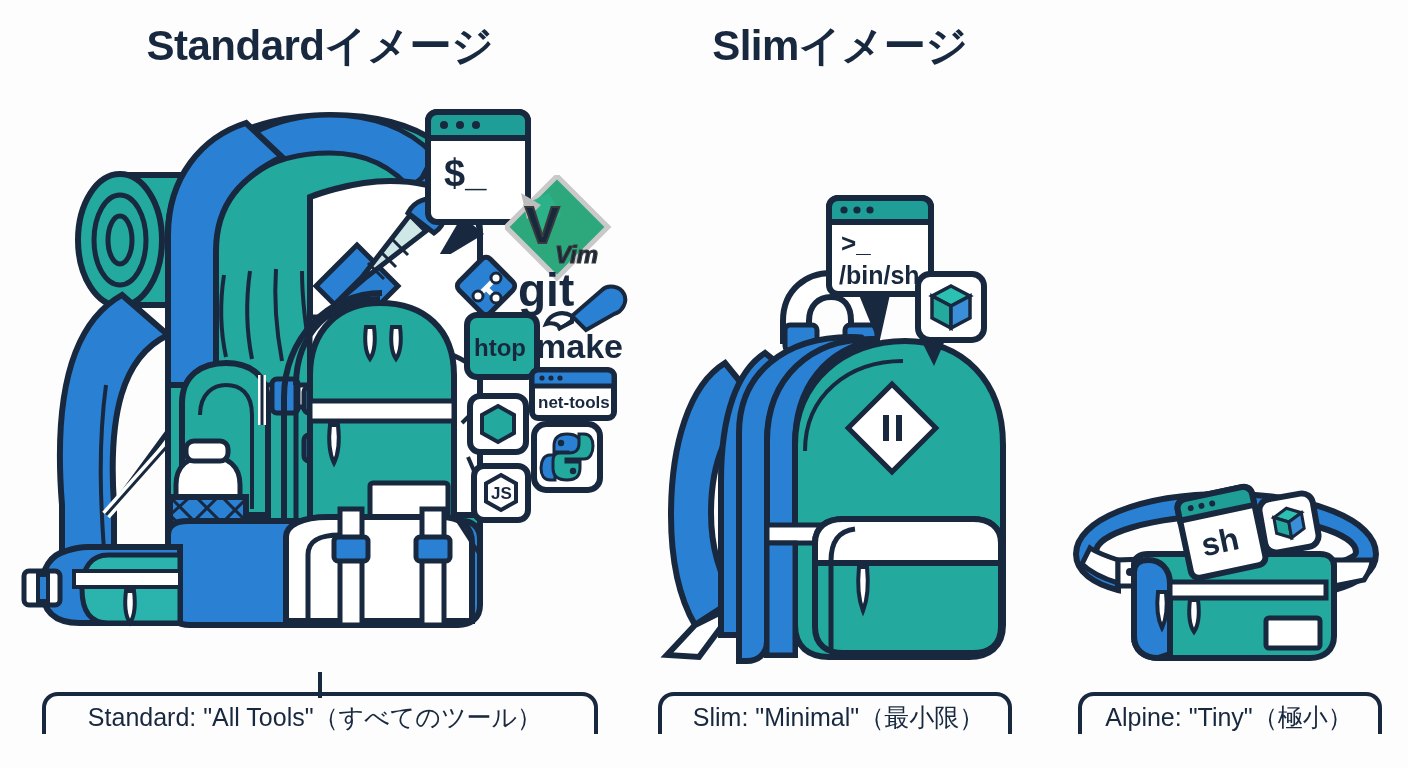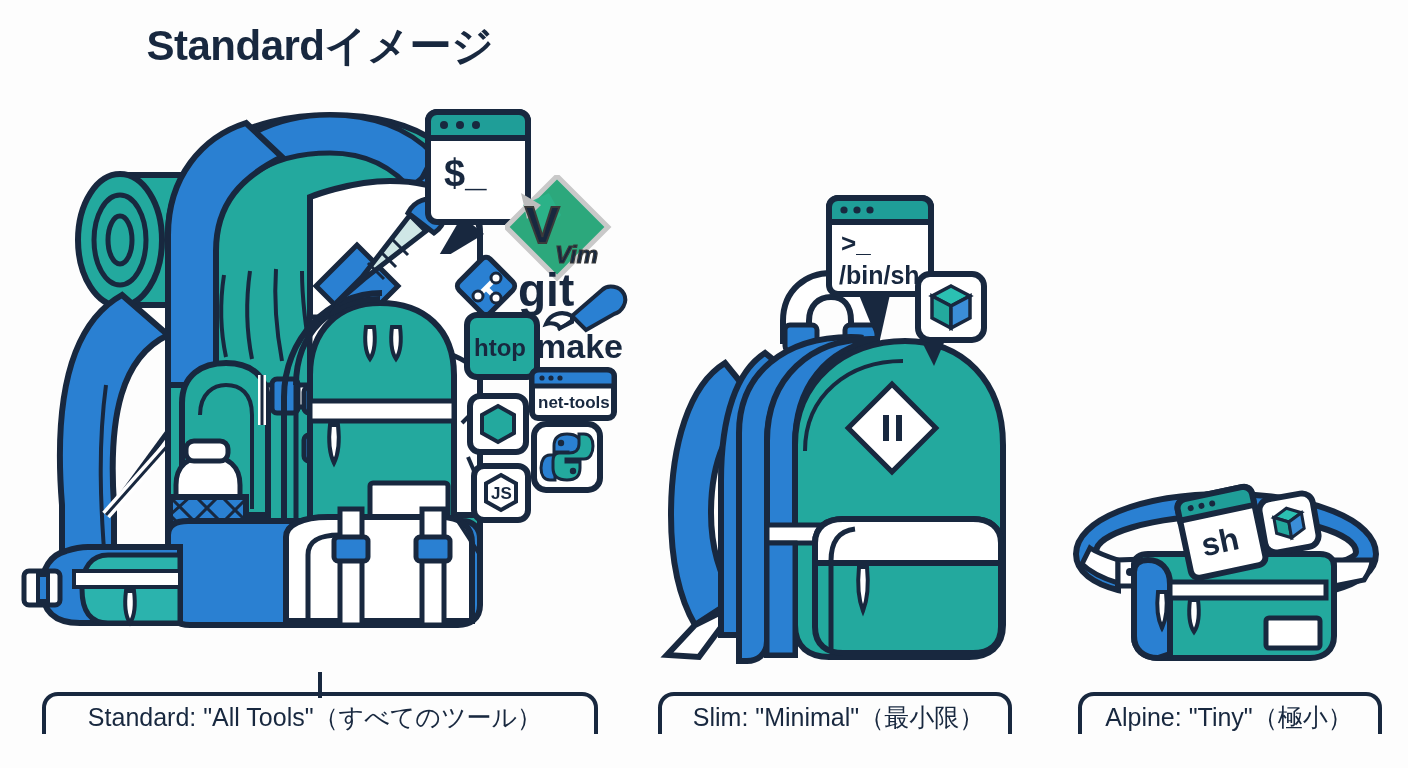--- a/index.html
+++ b/index.html
@@ -59,20 +59,21 @@
     font-weight: bold;
     fill: #18283f;
   }
 </style>
 </head>
 <body style="background: rgb(253, 253, 253);">
 
 <div class="stage">
 
   <div class="col-title" id="title-standard">Standardイメージ</div>
+  <div class="col-title" id="title-slim">Slimイメージ</div>
 
   <svg width="640" height="610" viewBox="0 0 640 610" style="position:absolute;left:10px;top:85px">
 
     <g>
       <rect x="105" y="90" width="140" height="130" rx="10" fill="#23a99e" stroke="#18283f" stroke-width="6"></rect>
       <ellipse cx="110" cy="155" rx="42" ry="66" fill="#23a99e" stroke="#18283f" stroke-width="6"></ellipse>
       <ellipse cx="110" cy="155" rx="26" ry="45" fill="#23a99e" stroke="#18283f" stroke-width="5"></ellipse>
       <ellipse cx="110" cy="155" rx="12" ry="24" fill="#23a99e" stroke="#18283f" stroke-width="5"></ellipse>
     </g>
 

